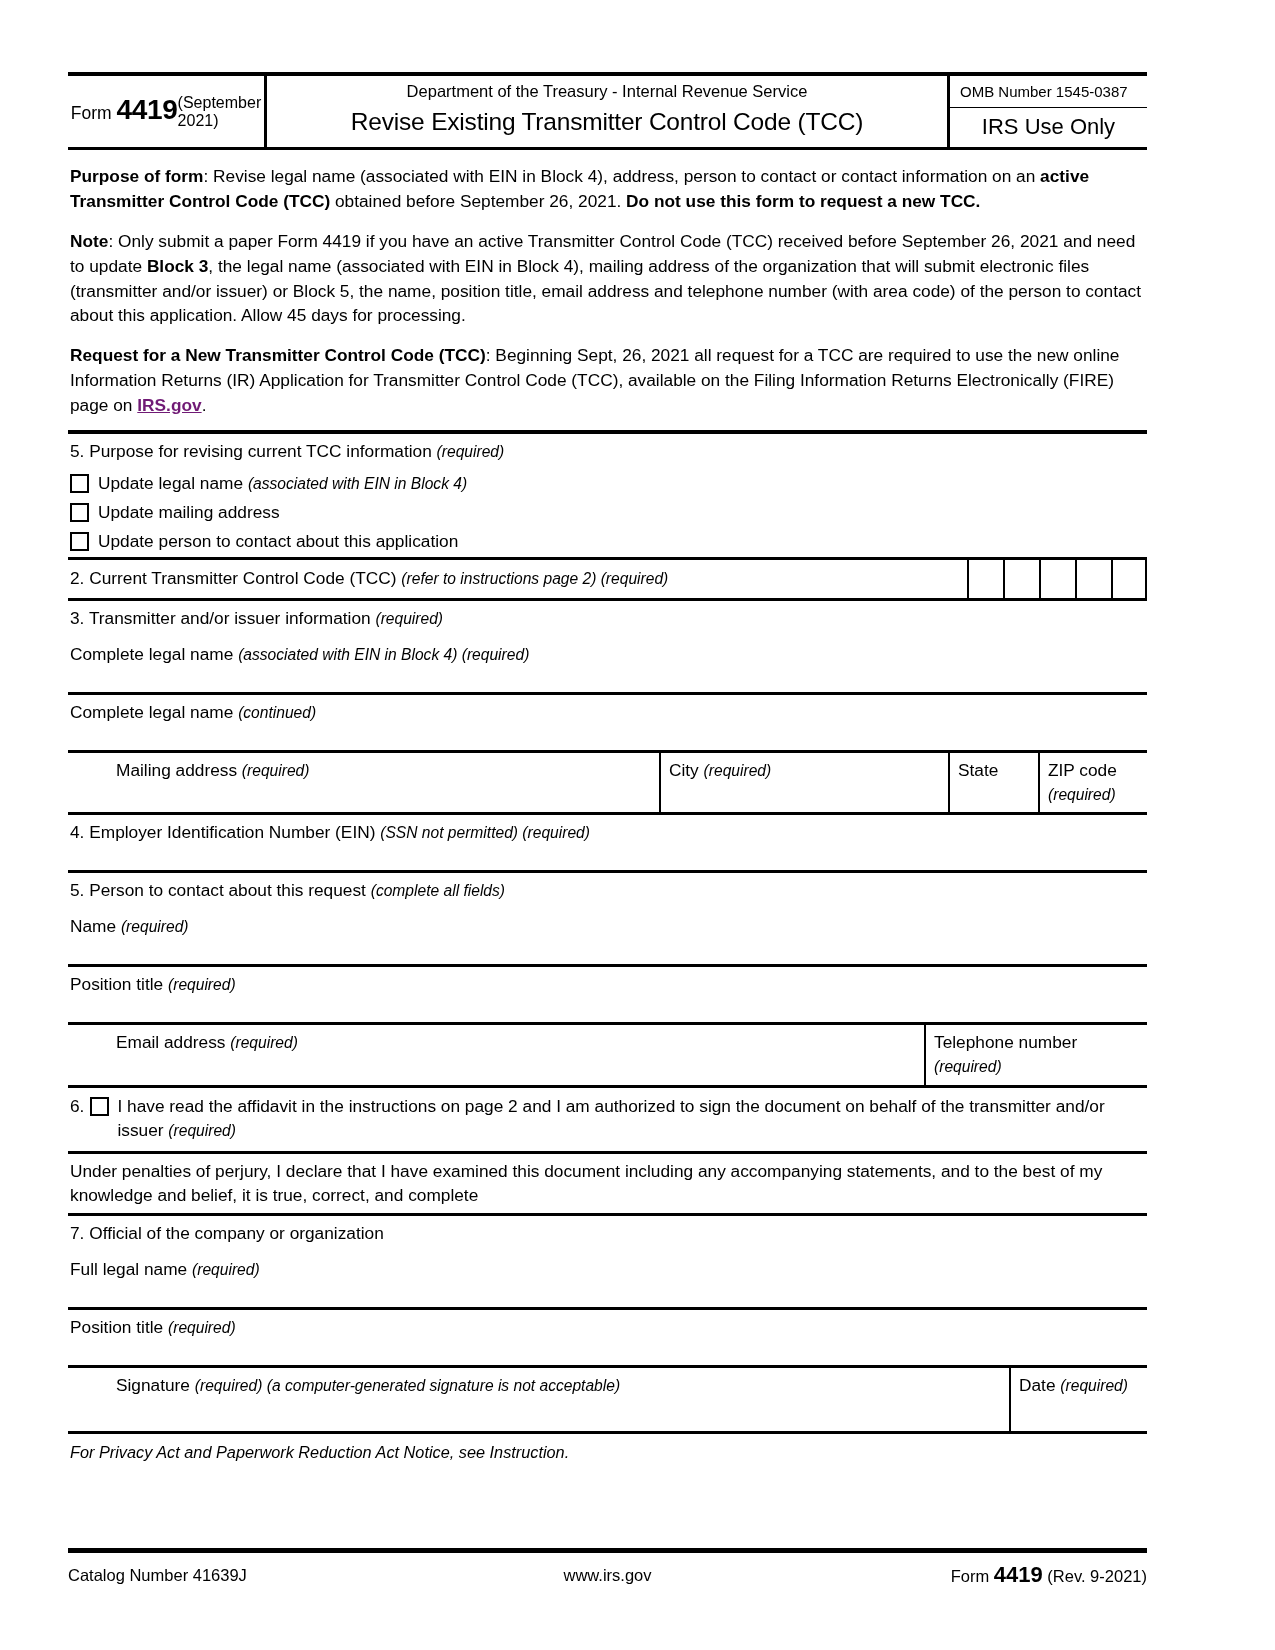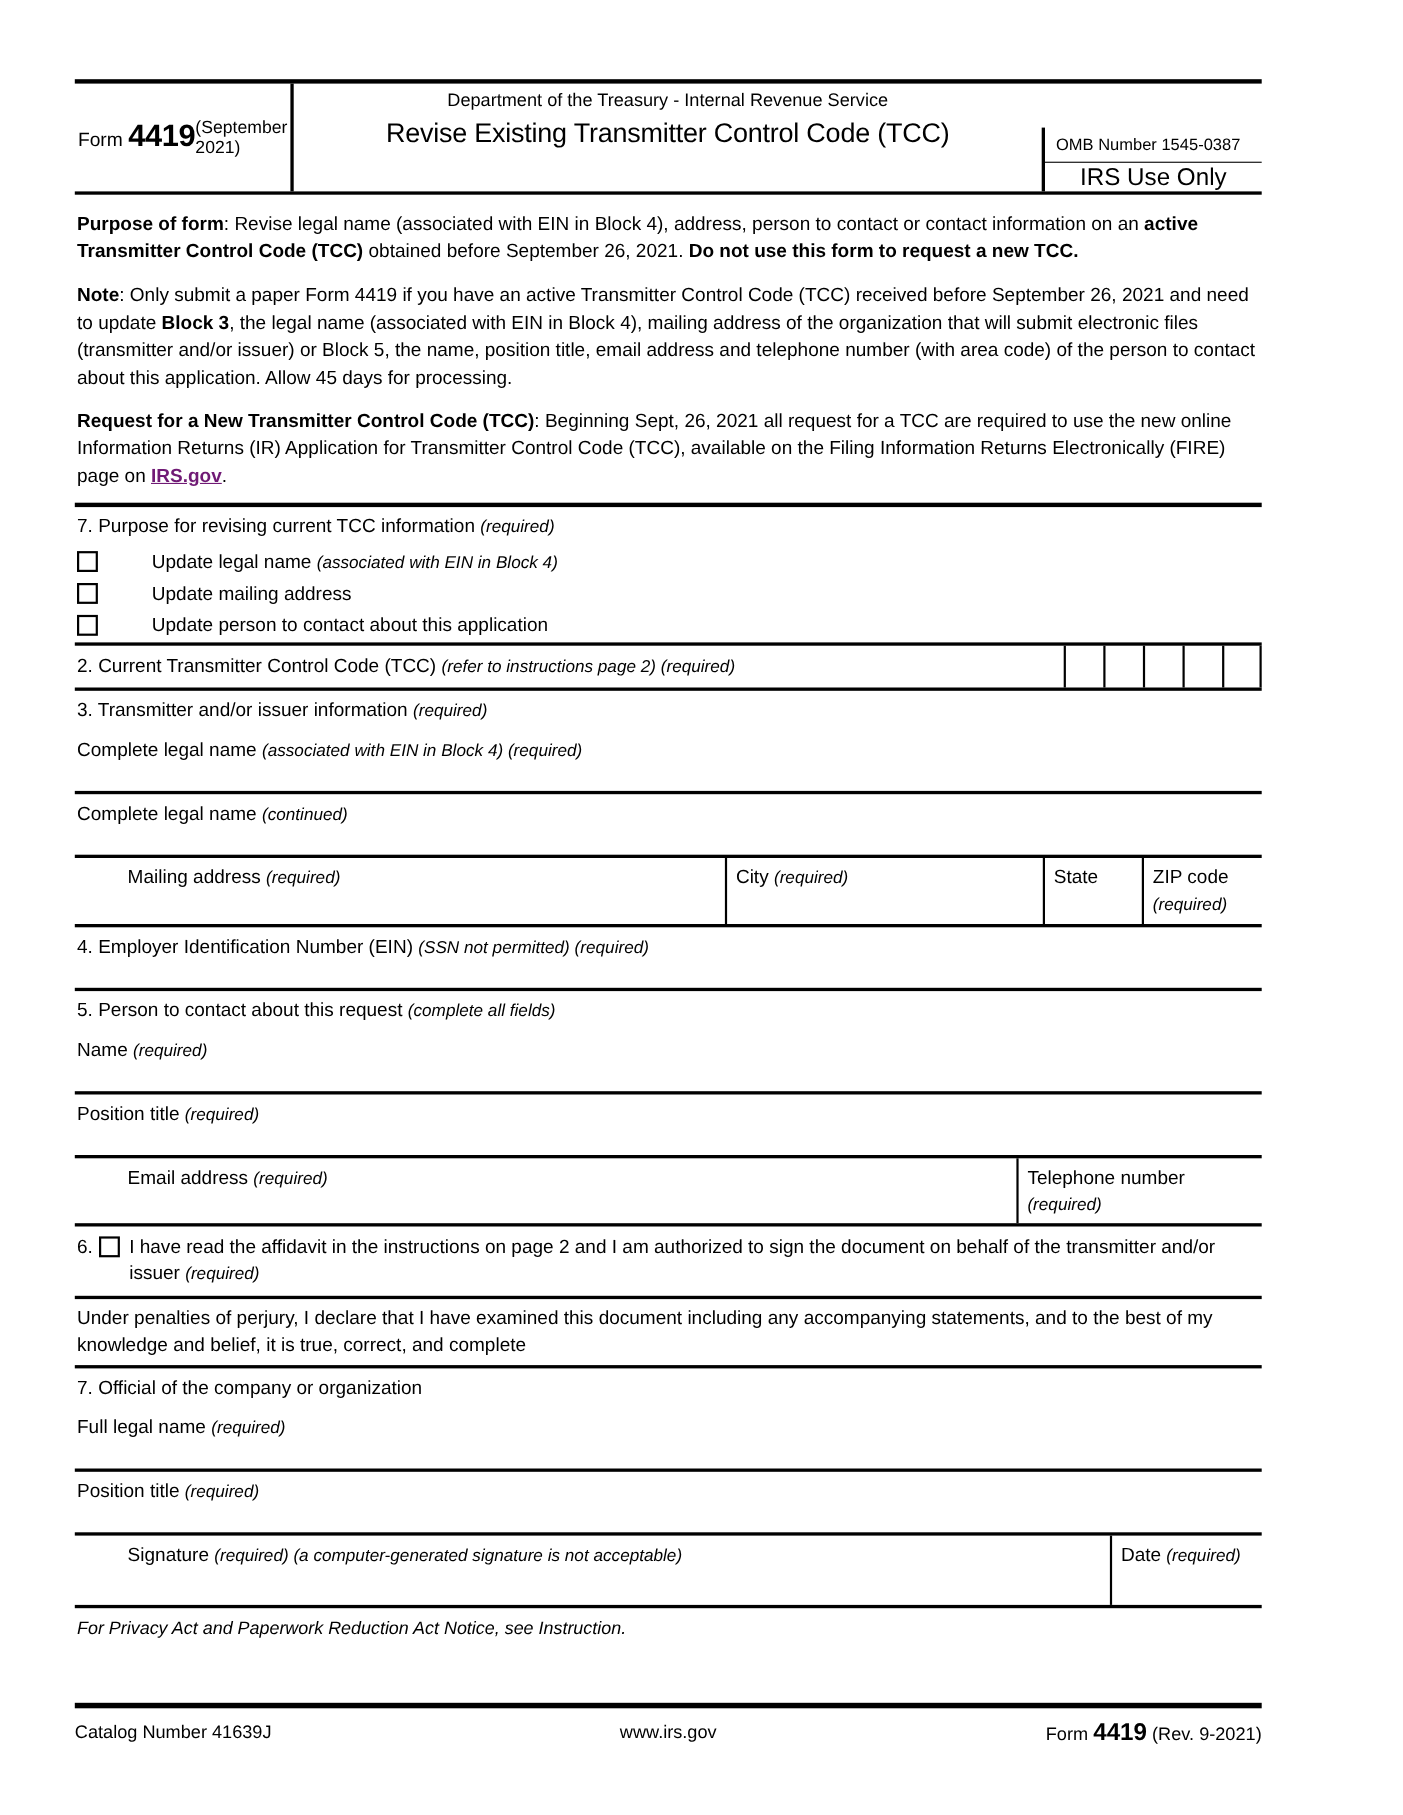--- a/index.html
+++ b/index.html
@@ -61,21 +61,21 @@
   }
   .hdr-title {
     font-size: 24.5px;
     font-weight: normal;
     line-height: 1.22;
     letter-spacing: -0.2px;
   }
   .hdr-right {
     width: 200px;
     border-left: 3px solid #000;
-    display: flex; flex-direction: column; margin-top: 40px;
+    display: flex; flex-direction: column;
   }
   .omb {
     font-size: 15px;
     padding: 7px 0 7px 10px;
     border-bottom: 1px solid #000;
   }
   .irs-use {
     flex: 1;
     display: flex; align-items: center; justify-content: center;
     font-size: 22px;
@@ -111,21 +111,20 @@
     font-size: 17.3px;
     line-height: 1.38;
   }
   .it { font-style: italic; font-size: 15.6px; }
   .lbl .it { font-size: 15.6px; }
 
   
   .cbrow {
     display: flex; align-items: center;
     margin-top: 10px;
-    gap: 40px;
   }
   .cbox {
     width: 19px; height: 19px;
     border: 2px solid #000;
     background: #fff;
     flex: 0 0 auto;
     margin-right: 9px;
   }
   .cbrow .lbl { line-height: 1.1; }
 
@@ -230,21 +229,21 @@
       <p class="para"><b>Purpose of form</b><span>: Revise legal name (associated with EIN in Block 4), address, person to contact or contact information on an </span><b>active Transmitter Control Code (TCC)</b><span> obtained before September 26, 2021. </span><b>Do not use this form to request a new TCC.</b></p>
 
       <p class="para"><b>Note</b><span>: Only submit a paper Form 4419 if you have an active Transmitter Control Code (TCC) received before September 26, 2021 and need to update </span><b>Block 3</b><span>, the legal name (associated with EIN in Block 4), mailing address of the organization that will submit electronic files (transmitter and/or issuer) or Block 5, the name, position title, email address and telephone number (with area code) of the person to contact about this application. Allow 45 days for processing.</span></p>
 
       <p class="para"><b>Request for a New Transmitter Control Code (TCC)</b><span>: Beginning Sept, 26, 2021 all request for a TCC are required to use the new online Information Returns (IR) Application for Transmitter Control Code (TCC), available on the Filing Information Returns Electronically (FIRE) page on </span><a class="link" href="#">IRS.gov</a><span>.</span></p>
 
     </div>
 
     <div class="row">
       <div class="lbl">
-        <span>7. Purpose for revising current TCC information</span>
+        <span>5. Purpose for revising current TCC information</span>
         <span class="it">(required)</span>
       </div>
 
       <div class="cbrow">
         <span class="cbox"></span>
         <span class="lbl">
           <span>Update legal name</span>
           <span class="it">(associated with EIN in Block 4)</span>
         </span>
       </div>

